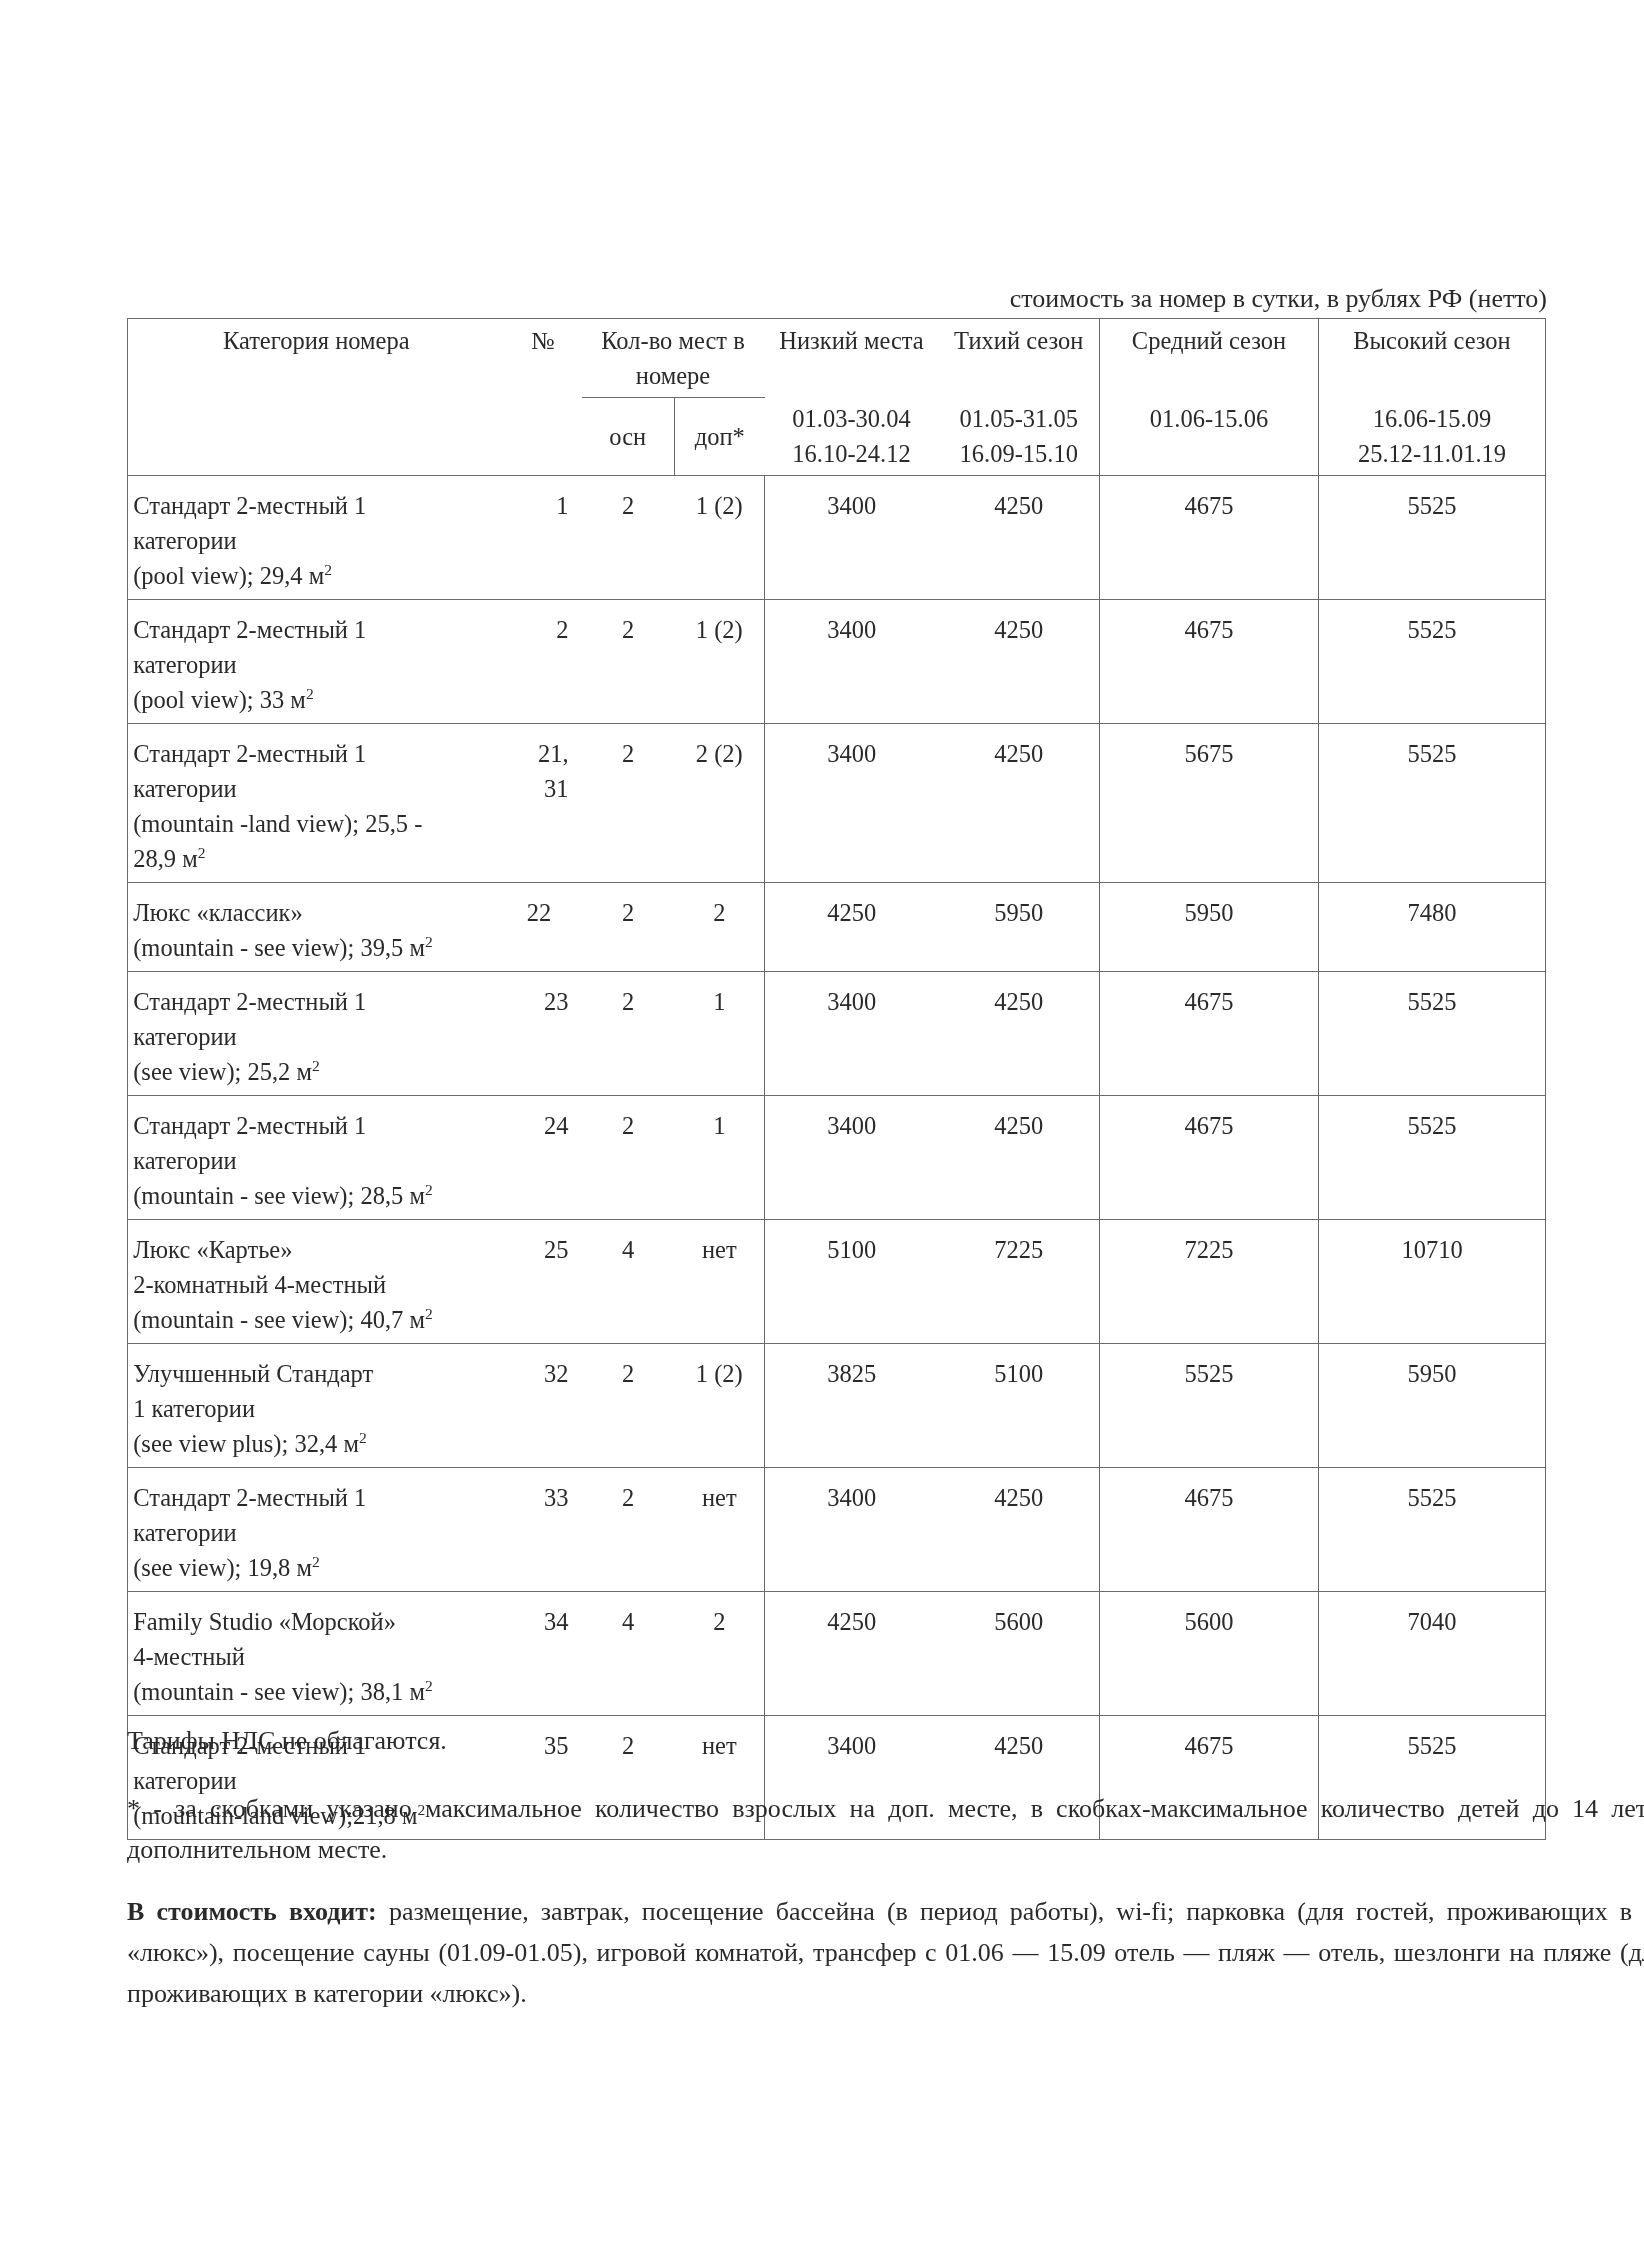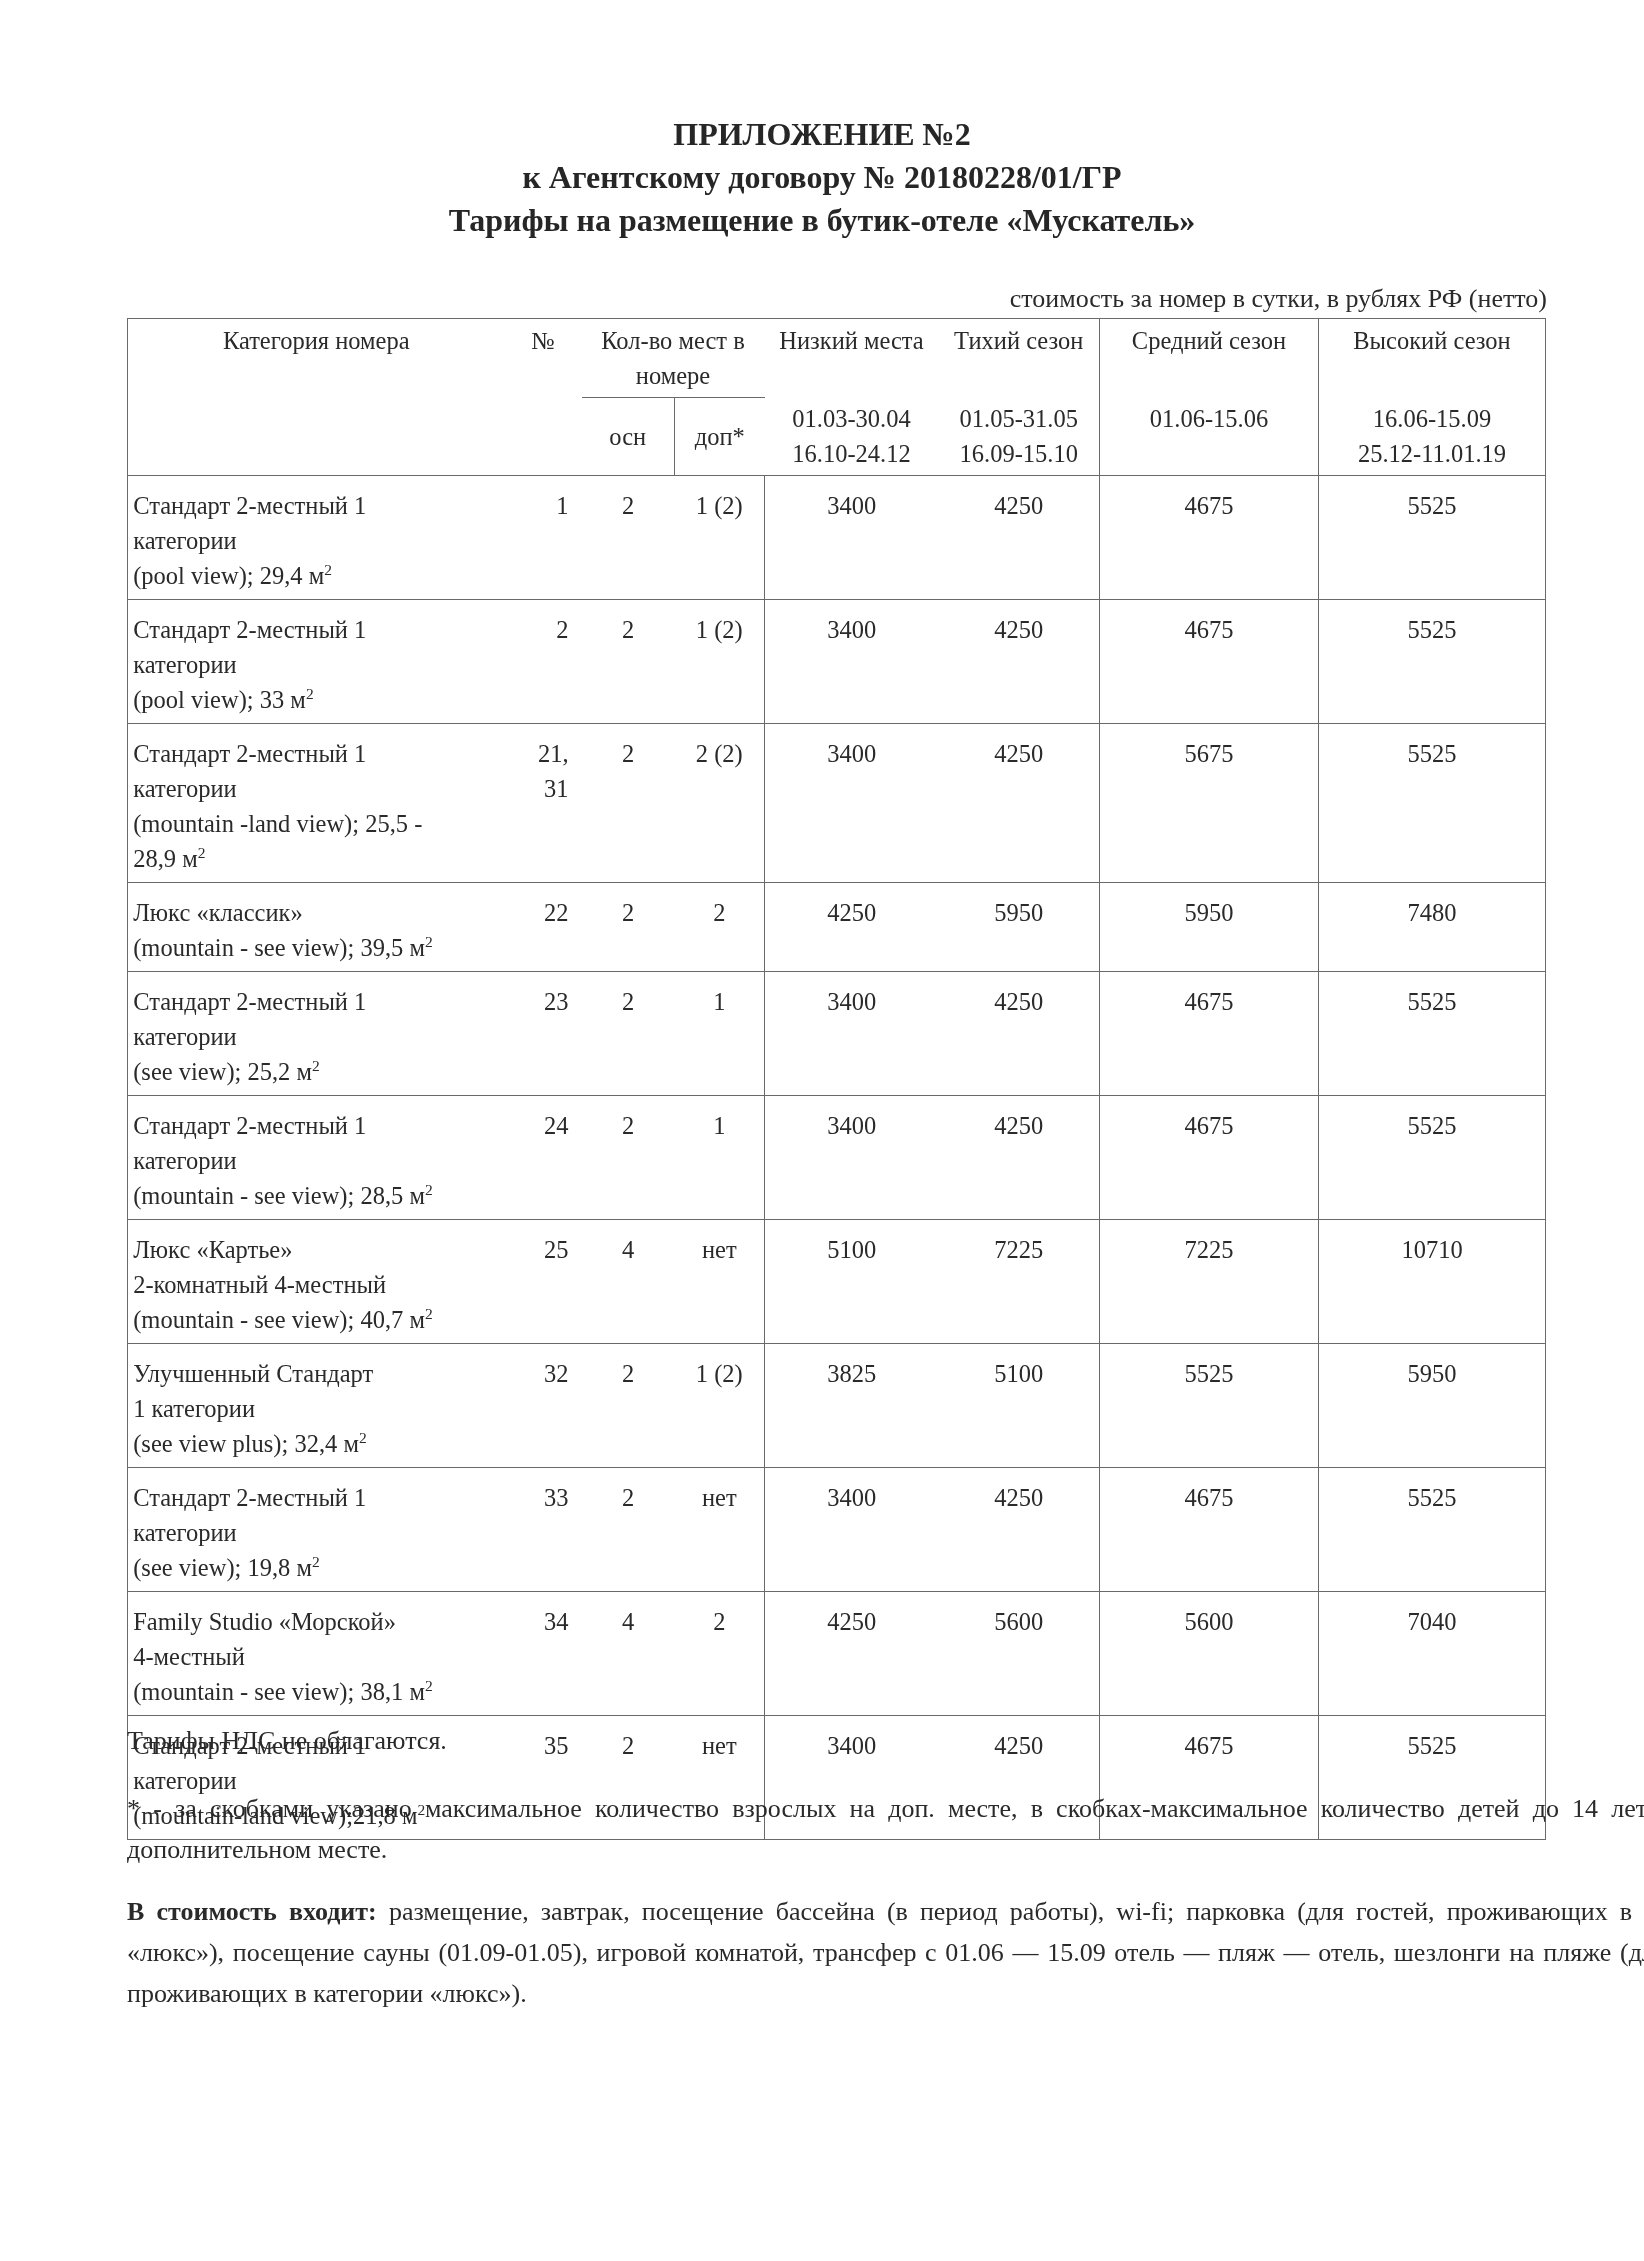--- a/index.html
+++ b/index.html
@@ -52,25 +52,20 @@
     .f1 { top: 1720px; }
     .f2 { top: 1788px; }
     .f3 { top: 1891px; }
     .f4 { top: 2081px; }
   </style>
 </head>
 <body>
 
 <div class="page">
 
-  <div class="title-block">
-    <div>ПРИЛОЖЕНИЕ №2</div>
-    <div>к Агентскому договору №  20180228/01/ГР</div>
-    <div>Тарифы на размещение в бутик-отеле «Мускатель»</div>
-  </div>
 
   <div class="subtitle-note">стоимость за номер в сутки, в рублях РФ (нетто)</div>
 
   <table class="rates">
     <colgroup>
       <col style="width:377px">
       <col style="width:77px">
       <col style="width:93px">
       <col style="width:90px">
       <col style="width:174px">
@@ -158,21 +153,21 @@
           <td class="num nb-r">3400</td>
           <td class="num nb-l">4250</td>
           <td class="num">5675</td>
           <td class="num">5525</td>
         </tr>
         <tr class="body-row" style="height: 81px;">
           <td class="cat nb-r">
             <div><span>Люкс  «классик»</span></div>
             <div><span>(mountain - see view); 39,5 м</span><sup>2</sup></div>
           </td>
-          <td class="num nb-l nb-r" style="text-align:right;padding-right:13px">22</td>
+          <td class="num nb-l nb-r" style="padding-right:13px">22</td>
           <td class="num nb-l nb-r">2</td>
           <td class="num nb-l">2</td>
           <td class="num nb-r">4250</td>
           <td class="num nb-l">5950</td>
           <td class="num">5950</td>
           <td class="num">7480</td>
         </tr>
         <tr class="body-row" style="height: 110px;">
           <td class="cat nb-r">
             <div><span>Стандарт 2-местный 1</span></div>

